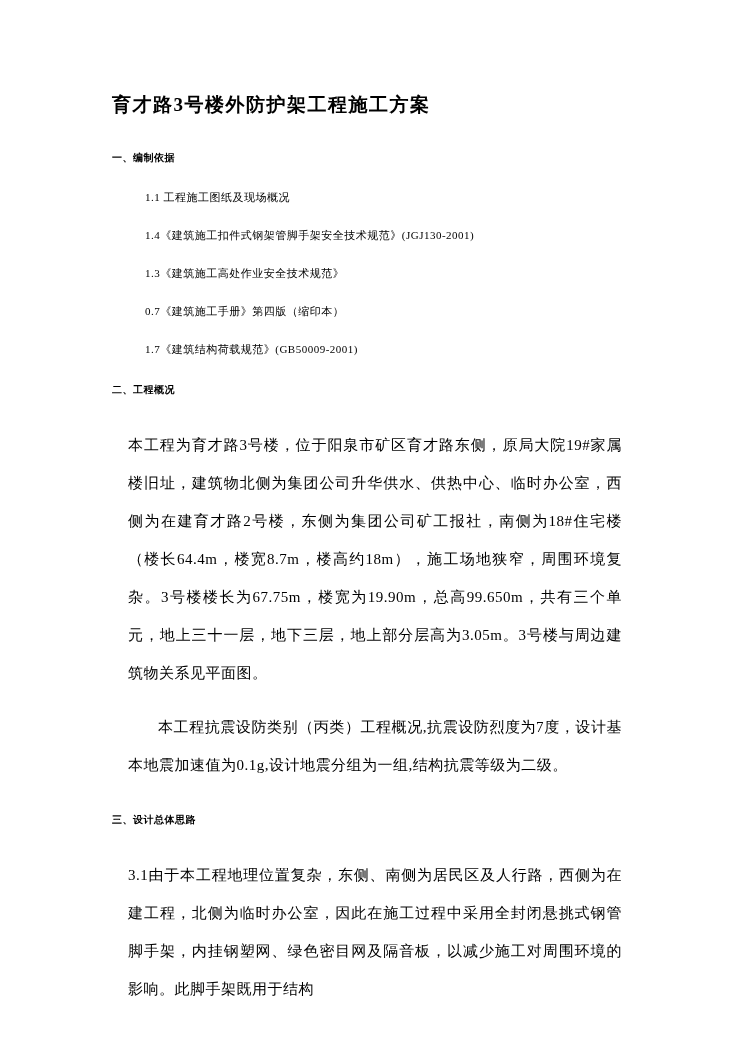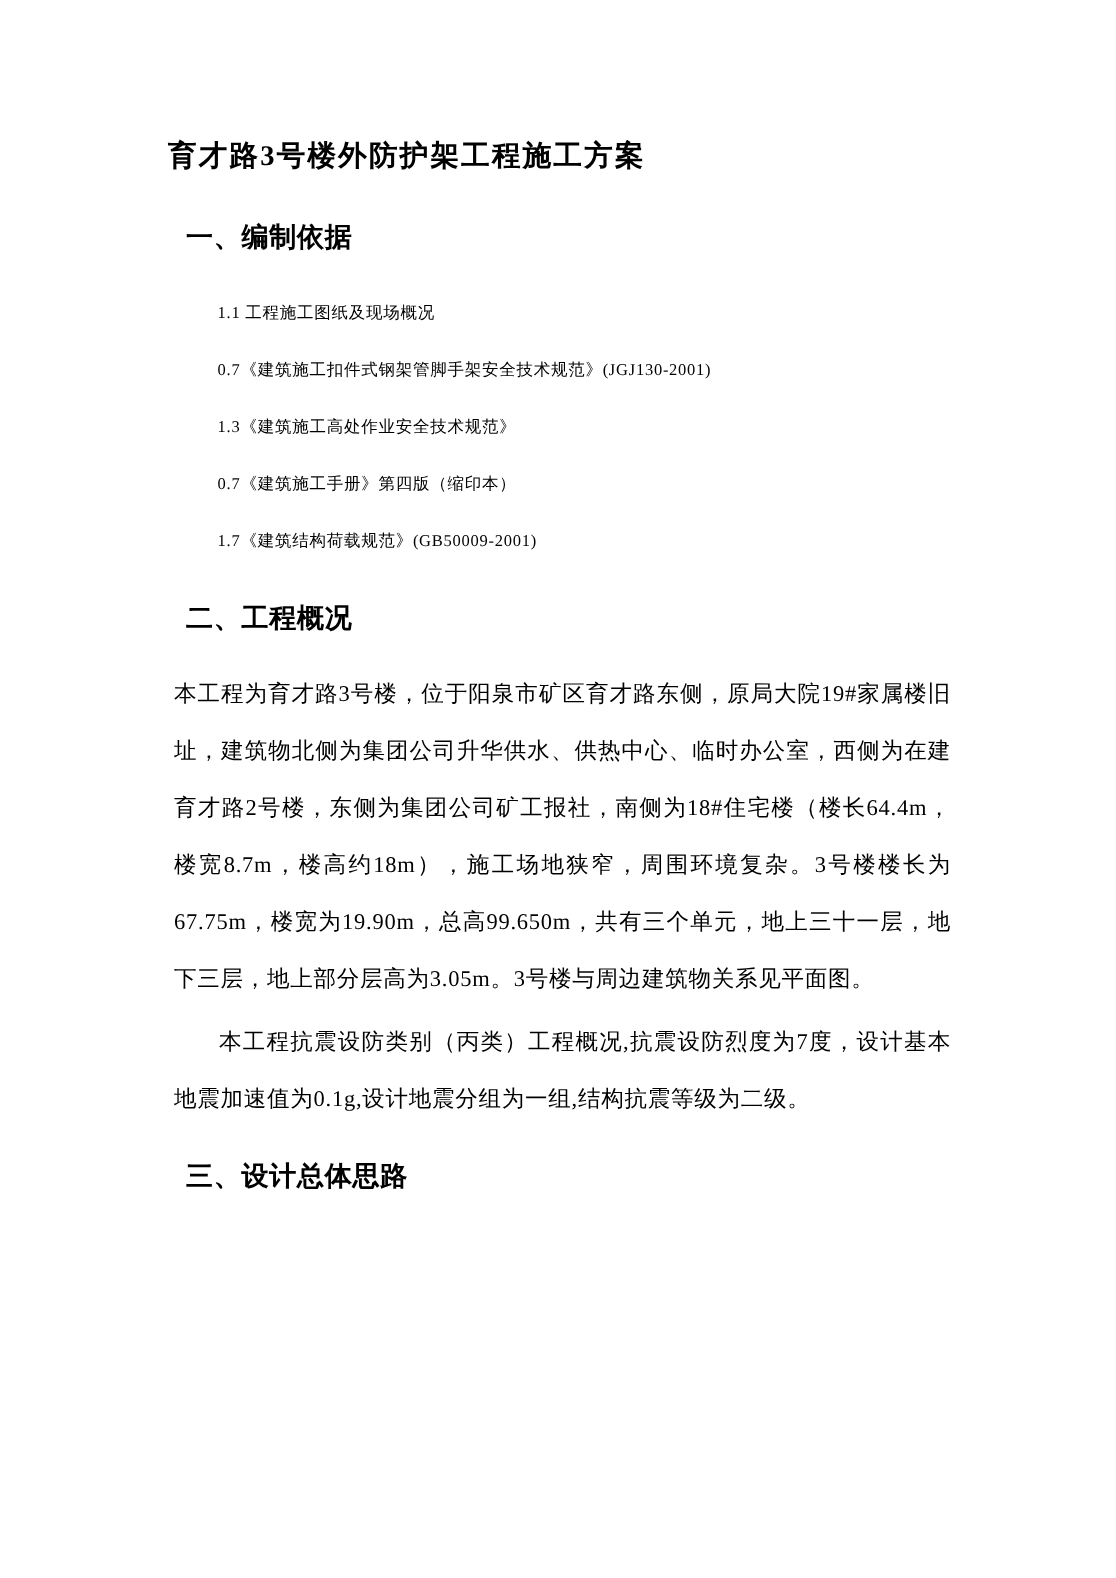--- a/index.html
+++ b/index.html
@@ -21,65 +21,66 @@
     padding: 86px 106px 0 112px;
   }
   .doc-title {
     font-size: 19px;
     font-weight: bold;
     letter-spacing: 1.5px;
     margin: 0 0 14px 0;
     line-height: 38px;
   }
   .section-heading {
-    font-size: 18px;
+    font-size: 10px;
     font-weight: bold;
     letter-spacing: 0.5px;
-    margin: 12px;
+    margin: 0;
     line-height: 40px;
   }
   .list-item {
     font-size: 11px;
     margin: 0 0 0 33px;
     line-height: 38px;
     letter-spacing: 0.5px;
   }
   .body-para {
     font-size: 15px;
     line-height: 38px;
-    margin: 4px;
+    margin: 16px;
     text-align: justify;
     letter-spacing: 0.5px;
   }
   .indent-2em {
     text-indent: 2em;
   }
   section {
     margin: 0 0 2px 0;
   }
 </style>
 </head>
 <body>
 
 <div class="page">
 
   <h1 class="doc-title">育才路3号楼外防护架工程施工方案</h1>
 
   <section>
     <h2 class="section-heading">一、编制依据</h2>
     <p class="list-item">1.1 工程施工图纸及现场概况</p>
-    <p class="list-item">0.7《建筑施工扣件式钢架管脚手架安全技术规范》(JGJ130-2001)</p>
+    <p class="list-item">1.4《建筑施工扣件式钢架管脚手架安全技术规范》(JGJ130-2001)</p>
     <p class="list-item">1.3《建筑施工高处作业安全技术规范》</p>
     <p class="list-item">0.7《建筑施工手册》第四版（缩印本）</p>
     <p class="list-item">1.7《建筑结构荷载规范》(GB50009-2001)</p>
   </section>
 
   <section>
     <h2 class="section-heading">二、工程概况</h2>
     <p class="body-para">本工程为育才路3号楼，位于阳泉市矿区育才路东侧，原局大院19#家属楼旧址，建筑物北侧为集团公司升华供水、供热中心、临时办公室，西侧为在建育才路2号楼，东侧为集团公司矿工报社，南侧为18#住宅楼（楼长64.4m，楼宽8.7m，楼高约18m），施工场地狭窄，周围环境复杂。3号楼楼长为67.75m，楼宽为19.90m，总高99.650m，共有三个单元，地上三十一层，地下三层，地上部分层高为3.05m。3号楼与周边建筑物关系见平面图。</p>
     <p class="body-para indent-2em">本工程抗震设防类别（丙类）工程概况,抗震设防烈度为7度，设计基本地震加速值为0.1g,设计地震分组为一组,结构抗震等级为二级。</p>
   </section>
 
   <section>
     <h2 class="section-heading">三、设计总体思路</h2>
+    <p class="body-para">3.1由于本工程地理位置复杂，东侧、南侧为居民区及人行路，西侧为在建工程，北侧为临时办公室，因此在施工过程中采用全封闭悬挑式钢管脚手架，内挂钢塑网、绿色密目网及隔音板，以减少施工对周围环境的影响。此脚手架既用于结构</p>
   </section>
 
 </div>
 
 </body></html>

